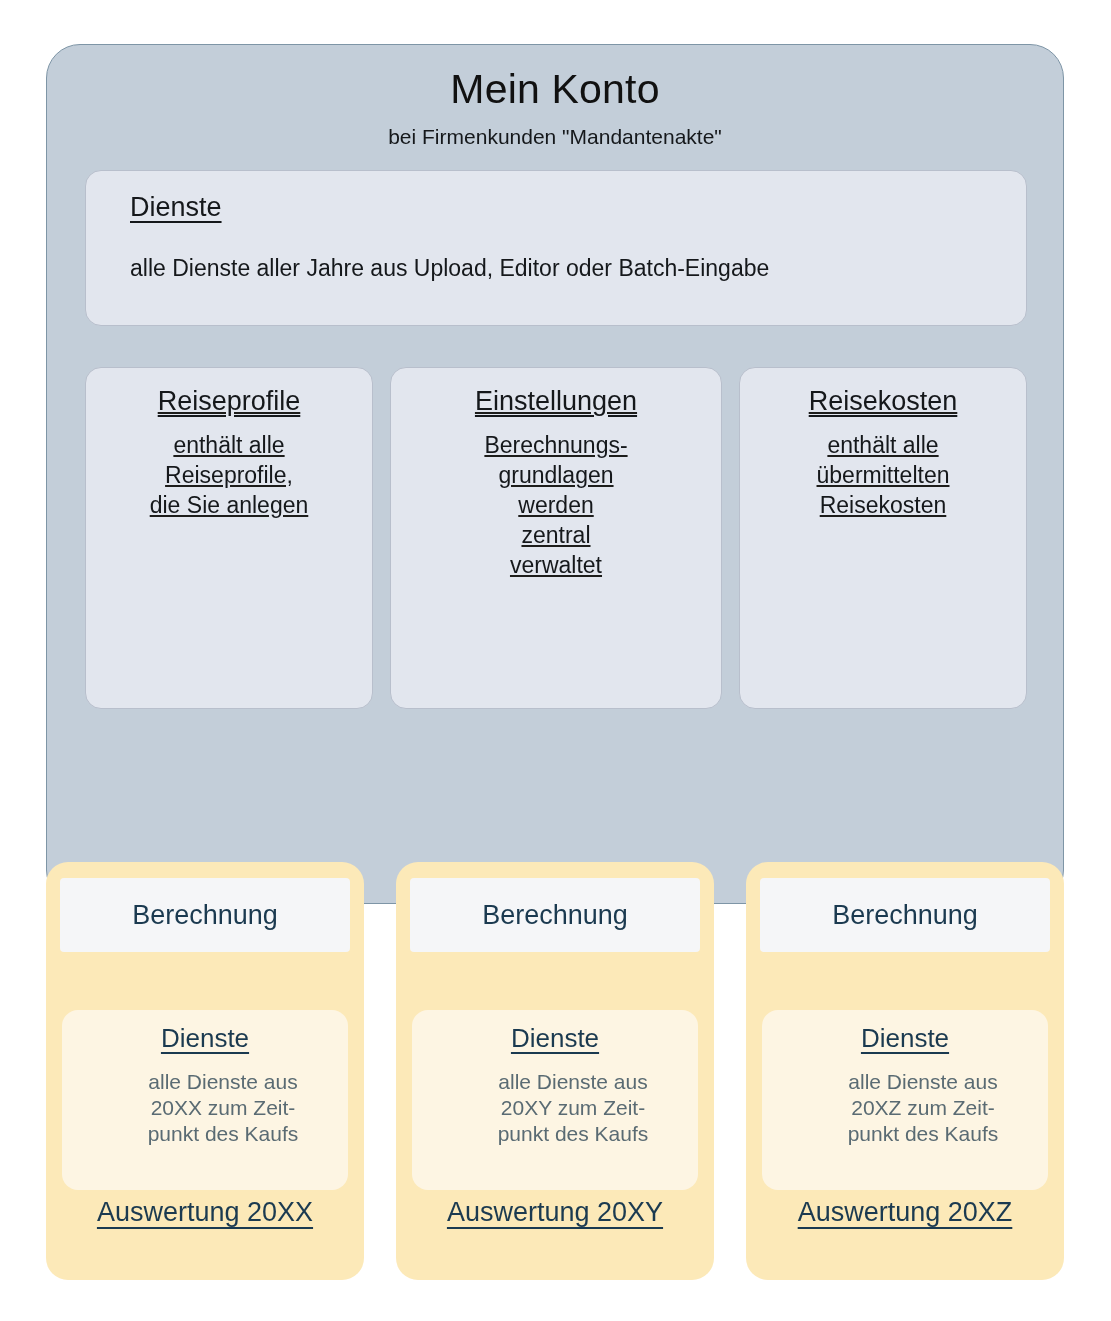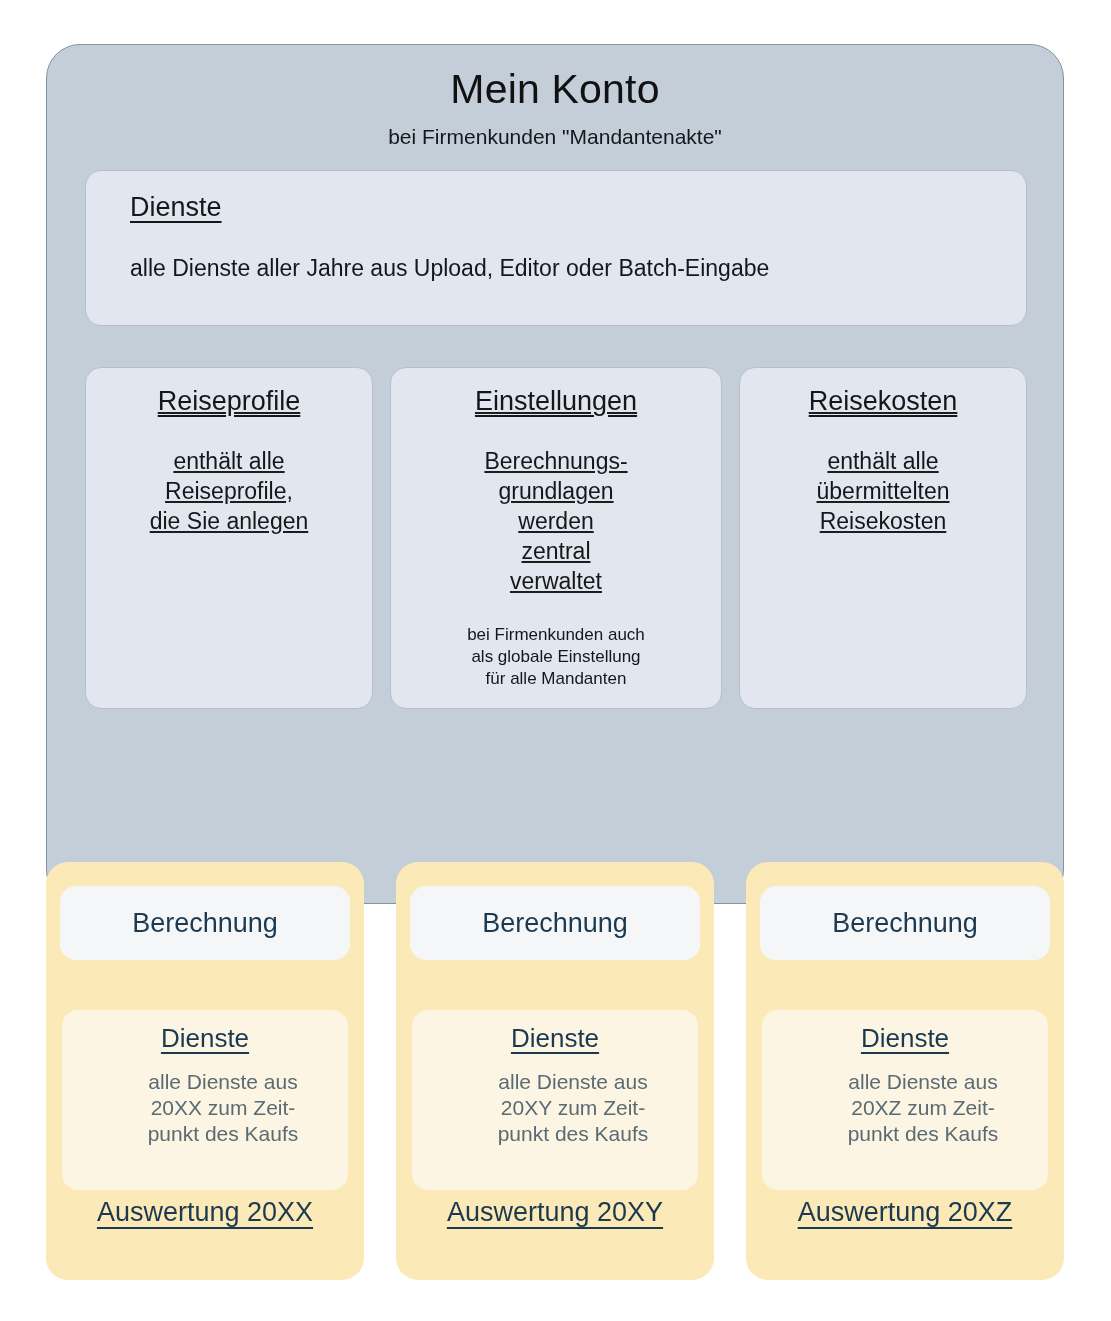--- a/index.html
+++ b/index.html
@@ -107,21 +107,21 @@
   .col-heading {
     font-size: 27px;
     text-decoration: underline;
     text-underline-offset: 5px;
     color: #15181b;
     line-height: 1.15;
   }
   .col-text {
     font-size: 23px;
     color: #15181b;
-    margin-top: 30px;
+    margin-top: 14px;
     line-height: 1.3;
   }
   .col-note {
     position: absolute;
     left: 14px;
     right: 14px;
     bottom: 18px;
     font-size: 17px;
     color: #15181b;
     line-height: 1.3;
@@ -142,28 +142,27 @@
     width: 318px;
     height: 418px;
     box-sizing: border-box;
     background: #fce9b8;
     border-radius: 22px;
     padding: 16px 14px 0 14px;
     position: relative;
   }
   .calc-box {
     background: #f5f6f8;
-    border-radius: 16px;
+    border-radius: 4px;
     height: 74px;
     display: flex;
     align-items: center;
     justify-content: center;
     font-size: 27px;
     color: #1b3a50;
-    margin-top: 8px;
   }
   .card-inner {
     position: absolute;
     left: 16px;
     right: 16px;
     top: 148px;
     height: 180px;
     background: #fdf5e3;
     border-radius: 16px;
     text-align: center;
@@ -263,21 +262,20 @@
   <div class="col-row">
 
     <div class="inner-box col-box">
       <div class="col-heading">Reiseprofile</div>
       <div class="col-text">enthält alle<br>Reiseprofile,<br>die Sie anlegen</div>
     </div>
 
     <div class="inner-box col-box wide">
       <div class="col-heading">Einstellungen</div>
       <div class="col-text">Berechnungs-<br>grundlagen<br>werden<br>zentral<br>verwaltet</div>
-      <div class="col-note">bei Firmenkunden auch<br>als globale Einstellung<br>für alle Mandanten</div>
     </div>
 
     <div class="inner-box col-box">
       <div class="col-heading">Reisekosten</div>
       <div class="col-text">enthält alle<br>übermittelten<br>Reisekosten</div>
     </div>
 
   </div>
 </div>
 

